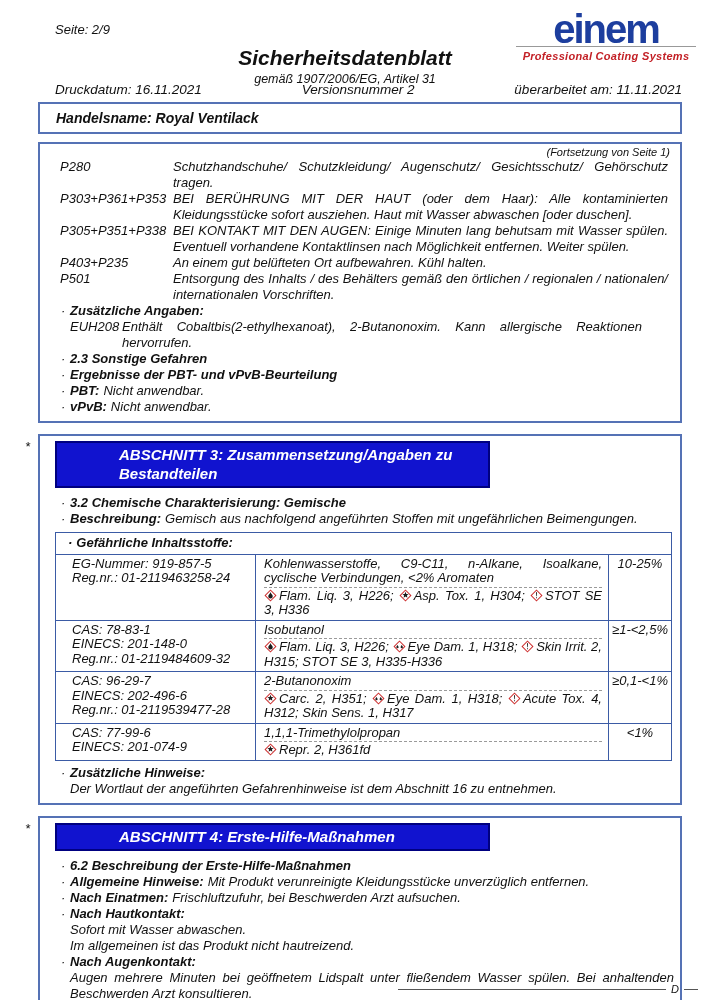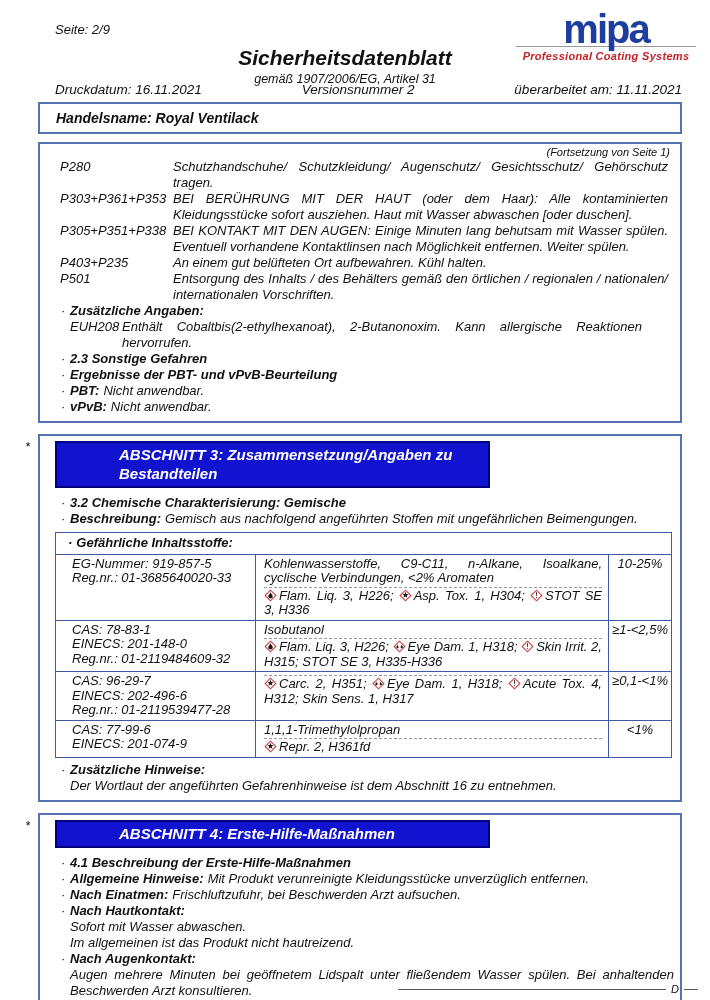--- a/index.html
+++ b/index.html
@@ -77,21 +77,21 @@
 <div class="page">
 
   <div class="page-label">Seite: 2/9</div>
 
   <div class="title-block">
     <div class="doc-title">Sicherheitsdatenblatt</div>
     <div class="doc-subtitle">gemäß 1907/2006/EG, Artikel 31</div>
   </div>
 
   <div class="logo">
-    <div class="brand">mipa</div>
+    <div class="brand">einem</div>
     <div class="logo-rule"></div>
     <div class="tagline">Professional Coating Systems</div>
   </div>
 
   <div class="meta-row">
     <span>Druckdatum: 16.11.2021</span>
     <span>Versionsnummer 2</span>
     <span>überarbeitet am: 11.11.2021</span>
   </div>
 
@@ -163,21 +163,21 @@
         <b>Beschreibung:</b><span class="pt">Gemisch aus nachfolgend angeführten Stoffen mit ungefährlichen Beimengungen.</span>
       </div>
       <div class="ing-box">
         <div class="ing-header">
           <span>·</span><b>Gefährliche Inhaltsstoffe:</b>
         </div>
         <div id="ing-rows">
             <div class="trow">
               <div class="tcol1">
                 <div class="idline">EG-Nummer: 919-857-5</div>
-                <div class="idline">Reg.nr.: 01-3685640020-33</div>
+                <div class="idline">Reg.nr.: 01-2119463258-24</div>
               </div>
               <div class="tcol2">
                 <div class="subst-name">Kohlenwasserstoffe, C9-C11, n-Alkane, Isoalkane, cyclische Verbindungen, &lt;2% Aromaten</div>
                 <div class="dash-sep"></div>
                 <div class="haz-line"><span class="ghs-wrap"><svg class="ghs" viewBox="0 0 20 20">
                       <rect x="4.2" y="4.2" width="11.6" height="11.6" transform="rotate(45 10 10)" fill="#fff" stroke="var(--ghs_red)" stroke-width="1.5"></rect>
                       <path d="M10 4.8c-.3 1.5-1 2.4-1.9 3.3-.9 1-1.6 1.9-1.6 3A3.5 3.5 0 0 0 10 14.5a3.5 3.5 0 0 0 3.5-3.4c0-1.1-.7-2-1.6-3-.9-.9-1.6-1.8-1.9-3.3z" fill="#1a1a1a"></path>
                     </svg></span><span>Flam. Liq. 3, H226; </span><span class="ghs-wrap"><svg class="ghs" viewBox="0 0 20 20">
                       <rect x="4.2" y="4.2" width="11.6" height="11.6" transform="rotate(45 10 10)" fill="#fff" stroke="var(--ghs_red)" stroke-width="1.5"></rect>
                       <path d="M10 4.4l1.3 3.3 3.5.2-2.7 2.2.9 3.4-3-1.9-3 1.9.9-3.4-2.7-2.2 3.5-.2z" fill="#1a1a1a"></path>
@@ -210,20 +210,21 @@
               </div>
               <div class="tcol3">≥1-&lt;2,5%</div>
             </div>
             <div class="trow">
               <div class="tcol1">
                 <div class="idline">CAS: 96-29-7</div>
                 <div class="idline">EINECS: 202-496-6</div>
                 <div class="idline">Reg.nr.: 01-2119539477-28</div>
               </div>
               <div class="tcol2">
+                <div class="subst-name">2-Butanonoxim</div>
                 <div class="dash-sep"></div>
                 <div class="haz-line"><span class="ghs-wrap"><svg class="ghs" viewBox="0 0 20 20">
                       <rect x="4.2" y="4.2" width="11.6" height="11.6" transform="rotate(45 10 10)" fill="#fff" stroke="var(--ghs_red)" stroke-width="1.5"></rect>
                       <path d="M10 4.4l1.3 3.3 3.5.2-2.7 2.2.9 3.4-3-1.9-3 1.9.9-3.4-2.7-2.2 3.5-.2z" fill="#1a1a1a"></path>
                     </svg></span><span>Carc. 2, H351; </span><span class="ghs-wrap"><svg class="ghs" viewBox="0 0 20 20">
                       <rect x="4.2" y="4.2" width="11.6" height="11.6" transform="rotate(45 10 10)" fill="#fff" stroke="var(--ghs_red)" stroke-width="1.5"></rect>
                       <path d="M6.7 7.6c-.9 1.3-1.6 2.3-1.6 3.3a1.8 1.8 0 0 0 3.6 0c0-1-1.1-2-2-3.3zM13.3 7.6c-.9 1.3-1.6 2.3-1.6 3.3a1.8 1.8 0 0 0 3.6 0c0-1-1.1-2-2-3.3z" fill="#1a1a1a"></path>
                     </svg></span><span>Eye Dam. 1, H318; </span><span class="ghs-wrap"><svg class="ghs" viewBox="0 0 20 20">
                       <rect x="4.2" y="4.2" width="11.6" height="11.6" transform="rotate(45 10 10)" fill="#fff" stroke="var(--ghs_red)" stroke-width="1.5"></rect>
                       <path d="M9.2 5h1.6l-.35 6.3h-.9L9.2 5zM9.3 12.5h1.4v1.6H9.3z" fill="#1a1a1a"></path>
@@ -254,21 +255,21 @@
       </div>
       <div class="para">Der Wortlaut der angeführten Gefahrenhinweise ist dem Abschnitt 16 zu entnehmen.</div>
     </div>
   </div>
 
   <div class="section">
     <span class="asterisk">*</span>
     <div class="section-box">
       <div class="banner">ABSCHNITT 4: Erste-Hilfe-Maßnahmen</div>
       <div id="s4-paras">
-          <div class="para"><span class="dot">·</span><b>4.1 Beschreibung der Erste-Hilfe-Maßnahmen</b></div>
+          <div class="para"><span class="dot">·</span><b>6.2 Beschreibung der Erste-Hilfe-Maßnahmen</b></div>
           <div class="para"><span class="dot">·</span><b>Allgemeine Hinweise:</b><span class="pt">Mit Produkt verunreinigte Kleidungsstücke unverzüglich entfernen.</span></div>
           <div class="para"><span class="dot">·</span><b>Nach Einatmen:</b><span class="pt">Frischluftzufuhr, bei Beschwerden Arzt aufsuchen.</span></div>
           <div class="para"><span class="dot">·</span><b>Nach Hautkontakt:</b></div>
           <div class="para just"><span>Sofort mit Wasser abwaschen.</span></div>
           <div class="para just"><span>Im allgemeinen ist das Produkt nicht hautreizend.</span></div>
           <div class="para"><span class="dot">·</span><b>Nach Augenkontakt:</b></div>
           <div class="para just"><span>Augen mehrere Minuten bei geöffnetem Lidspalt unter fließendem Wasser spülen. Bei anhaltenden Beschwerden Arzt konsultieren.</span></div>
           <div class="para"><span class="dot">·</span><b>Nach Verschlucken:</b><span class="pt">Bei anhaltenden Beschwerden Arzt konsultieren.</span></div>
         </div>
 

